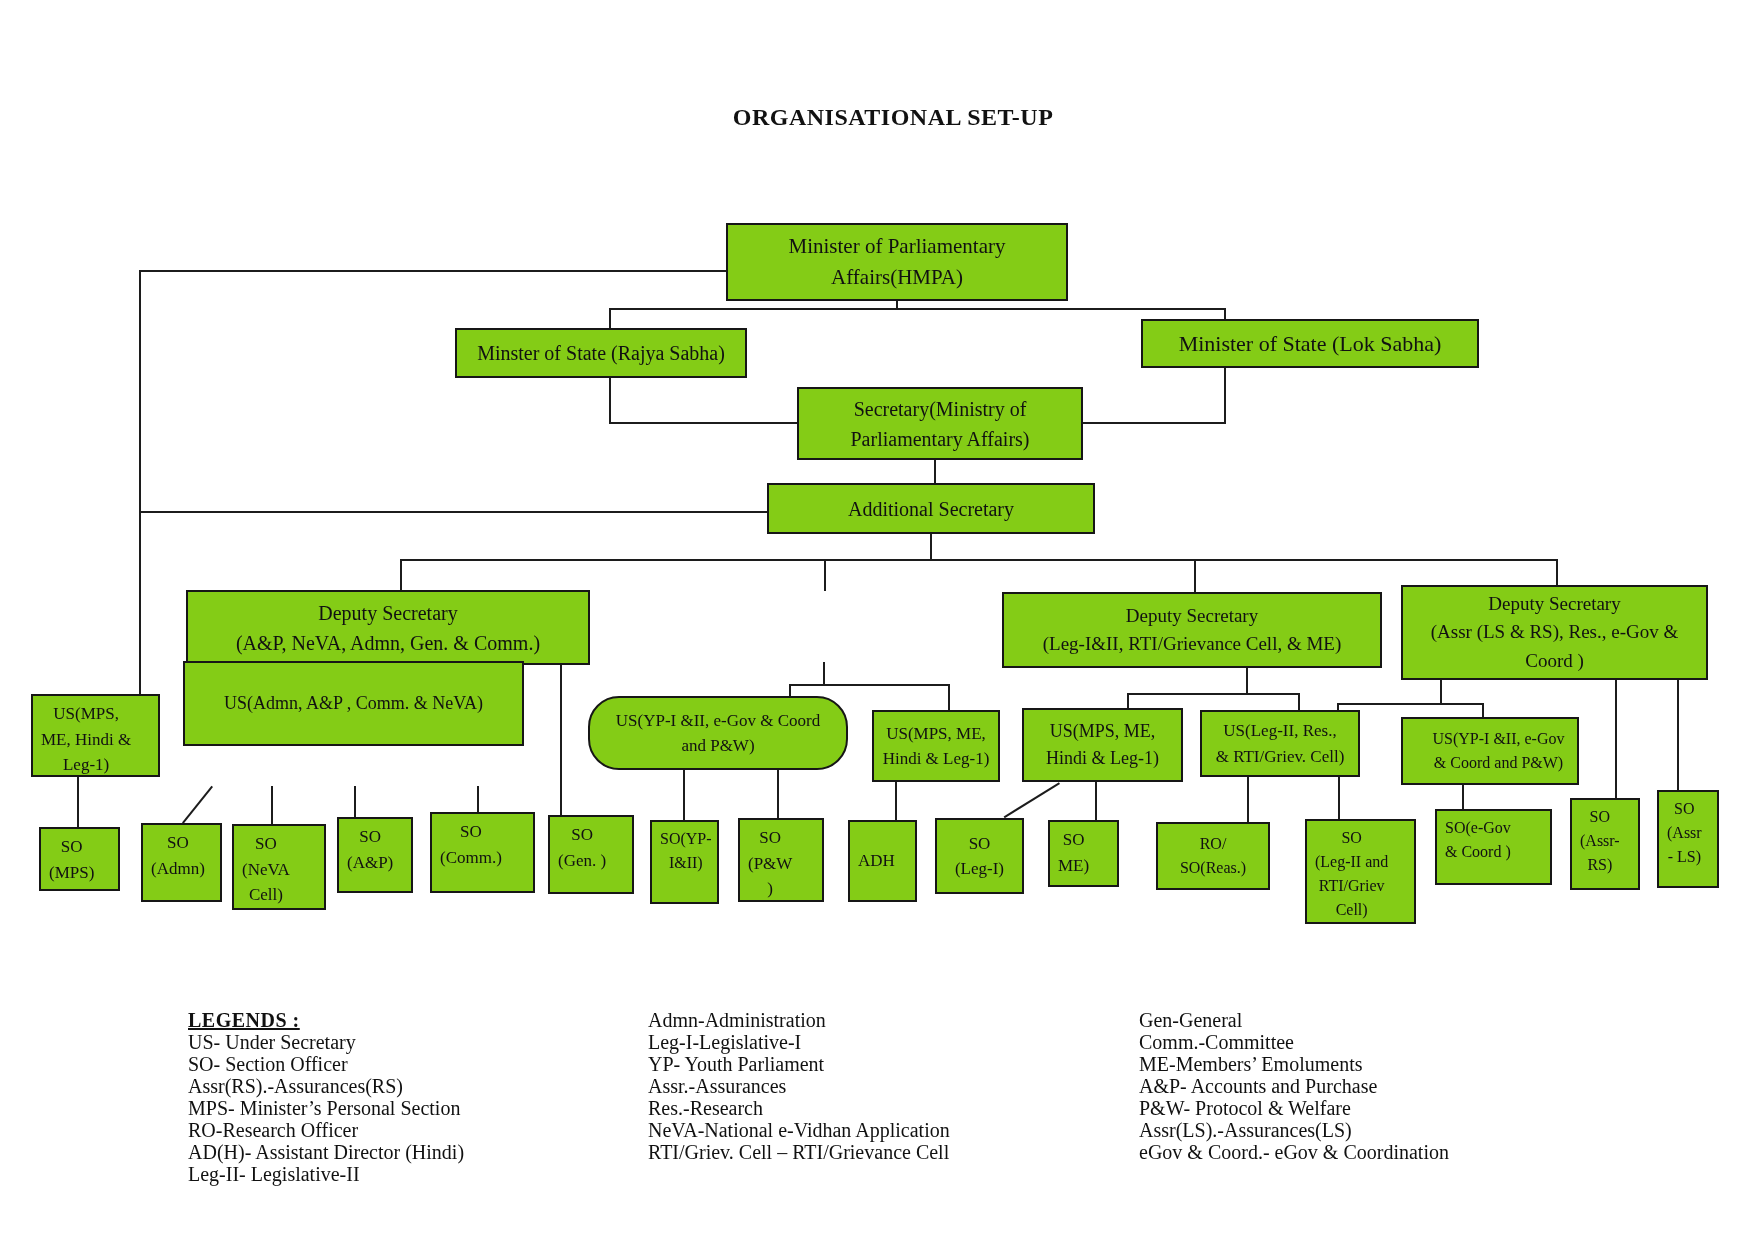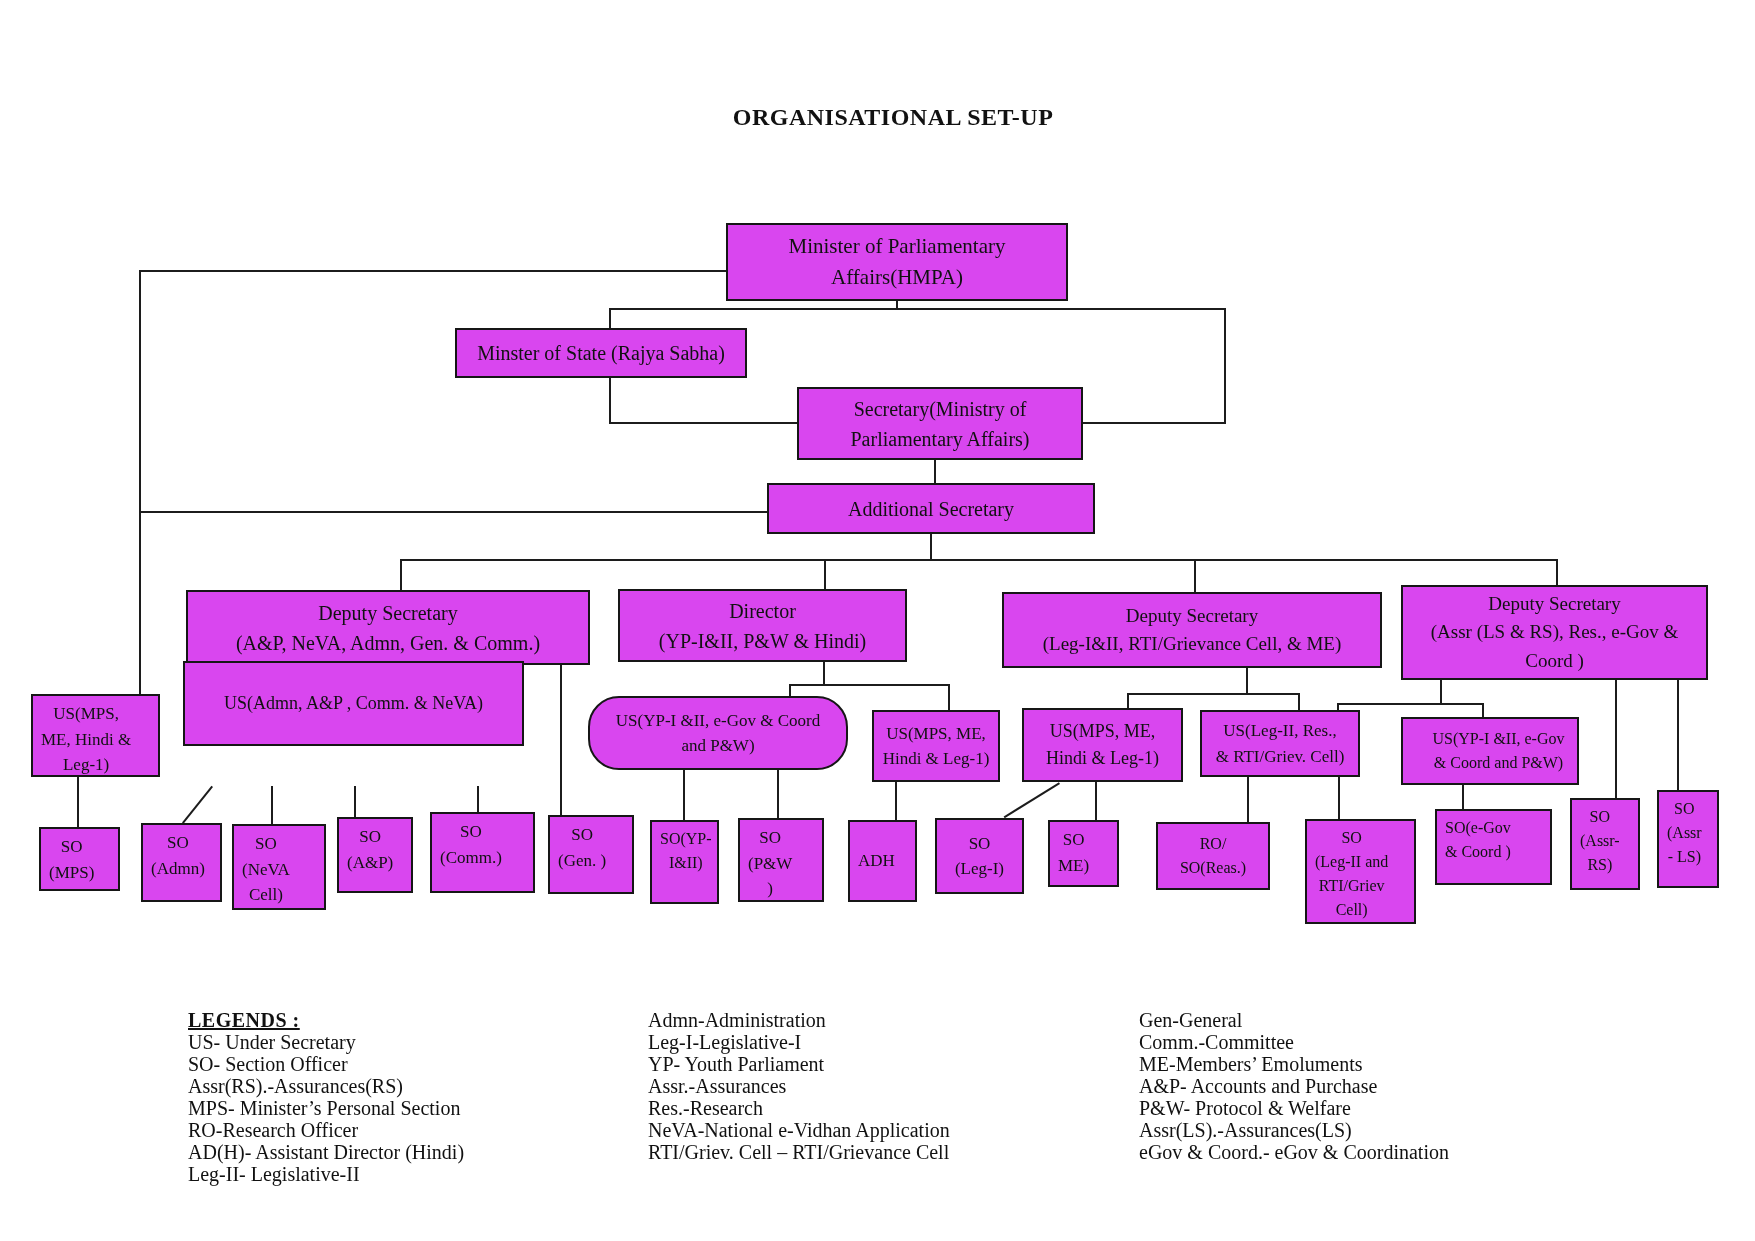--- a/index.html
+++ b/index.html
@@ -22,21 +22,21 @@
   }
   .page-subtitle{
     position:absolute;
     font-size:23px;
     white-space:nowrap;
   }
   .node{
     position:absolute;
     box-sizing:border-box;
     border:2px solid #161616;
-    background:#d946ef;
+    background:#84cc16;
     display:flex;
     flex-direction:column;
     justify-content:center;
     align-items:center;
     text-align:center;
     white-space:pre-line;
     line-height:1.5;
     padding:2px 4px;
     z-index:2;
   }
@@ -145,27 +145,26 @@
     <div class="conn" style="left: 777px; top: 738px; width: 2px; height: 50px;"></div>
     <div class="conn" style="left: 895px; top: 750px; width: 2px; height: 40px;"></div>
     <div class="conn" style="left: 1060px; top: 752px; width: 65px; height: 2px; transform-origin: 0px 0px; transform: rotate(148.3deg);"></div>
     <div class="conn" style="left: 1095px; top: 750px; width: 2px; height: 40px;"></div>
     <div class="conn" style="left: 1247px; top: 745px; width: 2px; height: 47px;"></div>
     <div class="conn" style="left: 1338px; top: 745px; width: 2px; height: 44px;"></div>
     <div class="conn" style="left: 1462px; top: 753px; width: 2px; height: 26px;"></div>
     <div class="node" style="left: 726px; top: 191px; width: 342px; height: 78px; font-size: 21px;">Minister of Parliamentary
 Affairs(HMPA)</div>
     <div class="node" style="left: 455px; top: 296px; width: 292px; height: 50px; font-size: 20px;">Minster of State (Rajya Sabha)</div>
+    <div class="node" style="left: 1141px; top: 287px; width: 338px; height: 49px; font-size: 22px;">Minister of State (Lok Sabha)</div>
     <div class="node" style="left: 797px; top: 355px; width: 286px; height: 73px; font-size: 20px;">Secretary(Ministry of
 Parliamentary Affairs)</div>
     <div class="node" style="left: 767px; top: 451px; width: 328px; height: 51px; font-size: 20px;">Additional Secretary</div>
     <div class="node" style="left: 186px; top: 558px; width: 404px; height: 75px; font-size: 20px;">Deputy Secretary
 (A&amp;P, NeVA, Admn, Gen.  &amp; Comm.)</div>
-    <div class="node" style="left: 618px; top: 557px; width: 289px; height: 73px; font-size: 20px;">Director
-(YP-I&amp;II, P&amp;W &amp; Hindi)</div>
     <div class="node" style="left: 1002px; top: 560px; width: 380px; height: 76px; font-size: 19px;">Deputy Secretary
 (Leg-I&amp;II, RTI/Grievance Cell, &amp; ME)</div>
     <div class="node" style="left: 1401px; top: 553px; width: 307px; height: 95px; font-size: 19px;">Deputy Secretary
 (Assr (LS &amp; RS), Res., e-Gov &amp;
 Coord )</div>
     <div class="node left vtop" style="left: 31px; top: 662px; width: 129px; height: 83px; font-size: 17px;">US(MPS,
 ME, Hindi &amp;
 Leg-1)</div>
     <div class="node" style="left: 183px; top: 629px; width: 341px; height: 85px; font-size: 18px;">US(Admn, A&amp;P , Comm. &amp; NeVA)</div>
     <div class="node" style="left: 588px; top: 664px; width: 260px; height: 74px; font-size: 17px; border-radius: 31px;">US(YP-I &amp;II, e-Gov &amp; Coord

